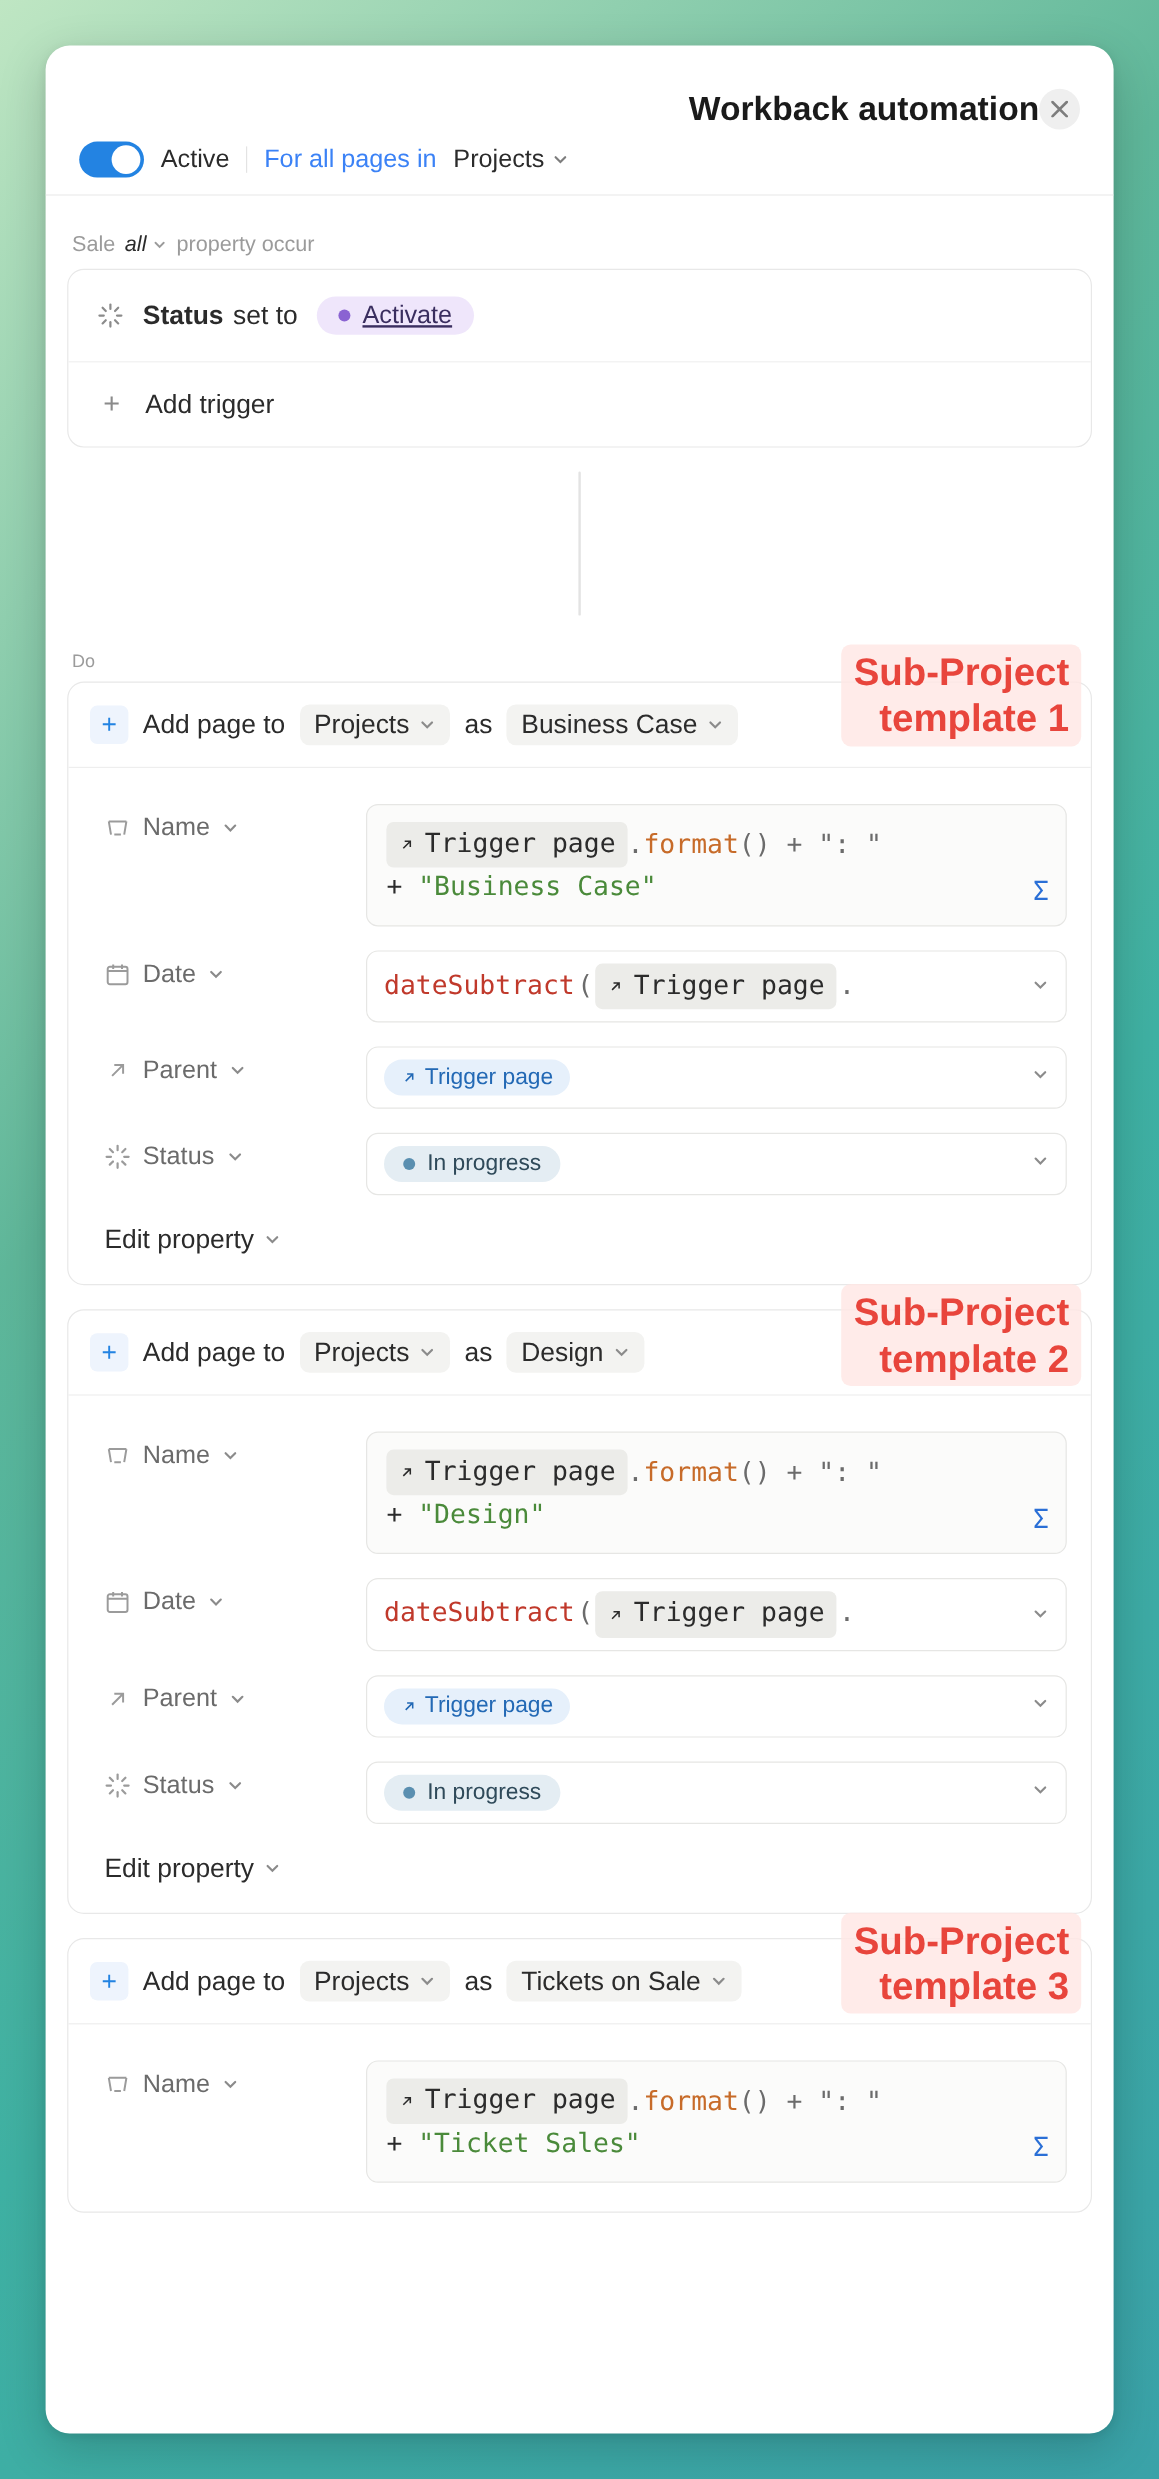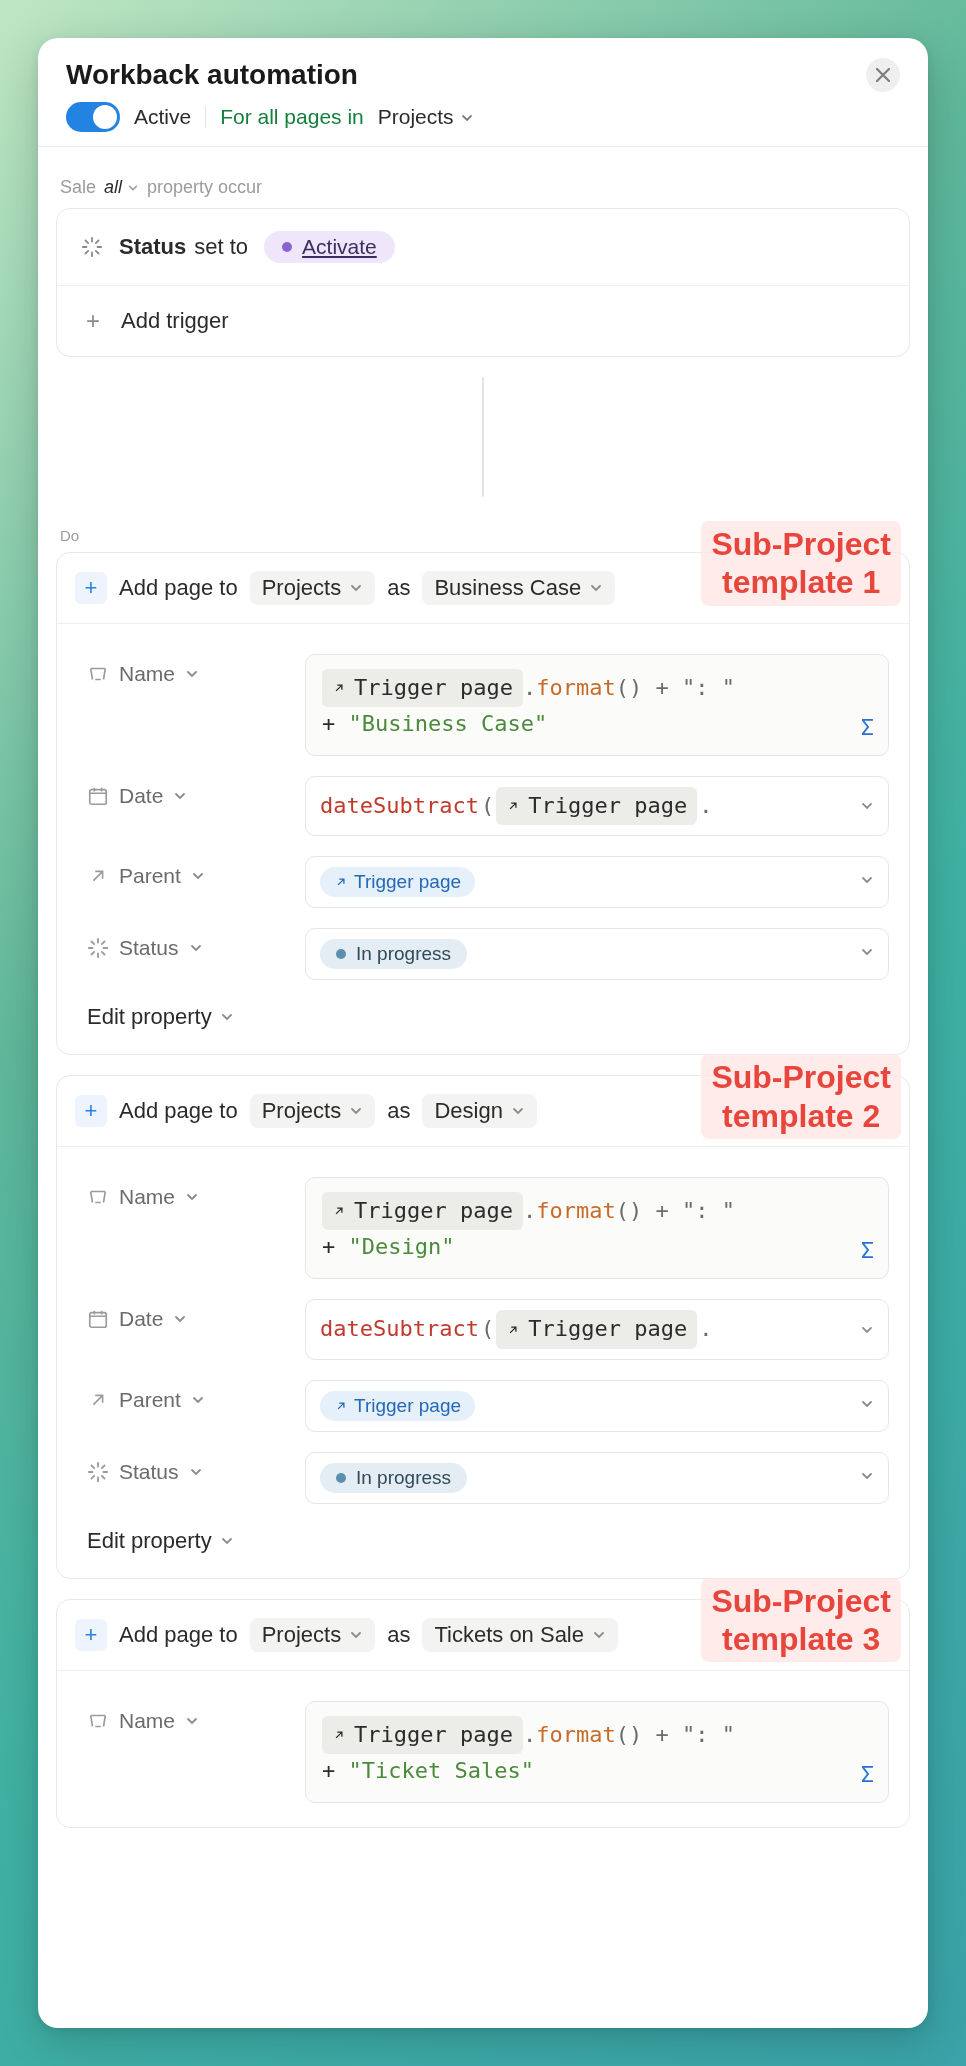--- a/index.html
+++ b/index.html
@@ -13,29 +13,29 @@
   }
   .panel {
     background:#fff;
     border-radius:20px;
     box-shadow: 0 12px 40px rgba(0,0,0,.18), 0 2px 8px rgba(0,0,0,.08);
     height: 100%;
     display:flex; flex-direction:column;
     position: relative;
     overflow:hidden;
   }
-  .header { padding: 20px 28px 14px 28px; border-bottom:1px solid #ebebeb; }
+  .header { padding: 36px 28px 14px 28px; border-bottom:1px solid #ebebeb;text-align:right; }
   .title-row { display:flex; align-items:center; }
   .title { font-size:28px; font-weight:700; color:#1a1a1a; flex:1; }
   .close-btn { width:34px;height:34px;border-radius:50%;background:#efefef;display:flex;align-items:center;justify-content:center;color:#7d7d7d;cursor:pointer;font-size:18px;}
   .subhead { display:flex; align-items:center; gap:14px; margin-top:10px; font-size:21px; color:#2b2b2b; }
   .toggle { width:54px;height:30px;border-radius:30px;background:#2383e2;position:relative;cursor:pointer;}
   .toggle::after{content:"";position:absolute;width:24px;height:24px;border-radius:50%;background:#fff;top:3px;right:3px;}
   .divider-v { width:1px;height:22px;background:#e3e3e3;}
-  .subhead .muted{color:#15803d;}
+  .subhead .muted{color:#3b82f6;}
   .drop-inline{display:inline-flex;align-items:center;gap:6px;color:#2b2b2b;cursor:pointer;}
   .body {
     flex:1; overflow:hidden; padding: 0 18px 0 18px; position:relative;
   }
   .section-label{font-size:18px;color:#9b9b9b;padding:30px 4px 10px 4px;display:flex;align-items:center;gap:8px;}
   .sel-inline{display:inline-flex;align-items:center;gap:5px;color:#2b2b2b;cursor:pointer;font-style:italic;}
   .card {
     border:1px solid #e8e8e8; border-radius:14px; background:#fff; margin-bottom:20px;
   }
   .card-row {
@@ -65,21 +65,21 @@
   .tok-op{color:#2b2b2b;}
   .tok-punc{color:#6b6b6b;}
   .tok-func{color:#c0392b;}
   .sigma{position:absolute;right:14px;bottom:10px;color:#2a6fd6;font-size:22px;cursor:pointer;}
   .dd{position:absolute;right:14px;top:50%;transform:translateY(-50%);color:#8b8b8b;}
   .value-select{border:1px solid #e6e6e4;border-radius:10px;background:#fff;padding:10px 14px;display:flex;align-items:center;gap:10px;position:relative;min-height:46px;}
   .pill-blue{display:inline-flex;align-items:center;gap:6px;background:#e6f0fb;color:#2369b5;border-radius:16px;padding:4px 14px;font-size:19px;}
   .pill-prog{display:inline-flex;align-items:center;gap:10px;background:#e4edf3;color:#2f4a5a;border-radius:16px;padding:4px 16px;font-size:19px;}
   .pill-prog .dot{width:10px;height:10px;border-radius:50%;background:#5a8fb0;}
   .edit-prop{display:inline-flex;align-items:center;gap:8px;color:#2b2b2b;font-size:22px;cursor:pointer;margin-top:24px;}
-  .annot{position:absolute;font-size:32px;font-weight:700;color:#e8453c;background:rgba(255,230,228,.8);padding:4px 10px;border-radius:8px;line-height:1.2;text-align:center;pointer-events:none;}
+  .annot{position:absolute;font-size:32px;font-weight:700;color:#e8453c;background:rgba(255,230,228,.8);padding:4px 10px;border-radius:8px;line-height:1.2;text-align:right;pointer-events:none;}
   .footer{display:flex;align-items:center;gap:14px;padding:18px 24px;border-top:1px solid #ececec;background:#fff;}
   .btn{padding:12px 24px;border-radius:10px;font-size:22px;cursor:pointer;border:none;}
   .btn-cancel{background:#fff;border:1px solid #e3e3e3;color:#2b2b2b;}
   .btn-done{background:#2383e2;color:#fff;font-weight:600;margin-left:auto;}
   .chev{display:inline-block;}
   .chev svg{vertical-align:middle;}
   .icon-sm{width:22px;height:22px;}
   .spinner{width:22px;height:22px;}
 </style>
 </head>

